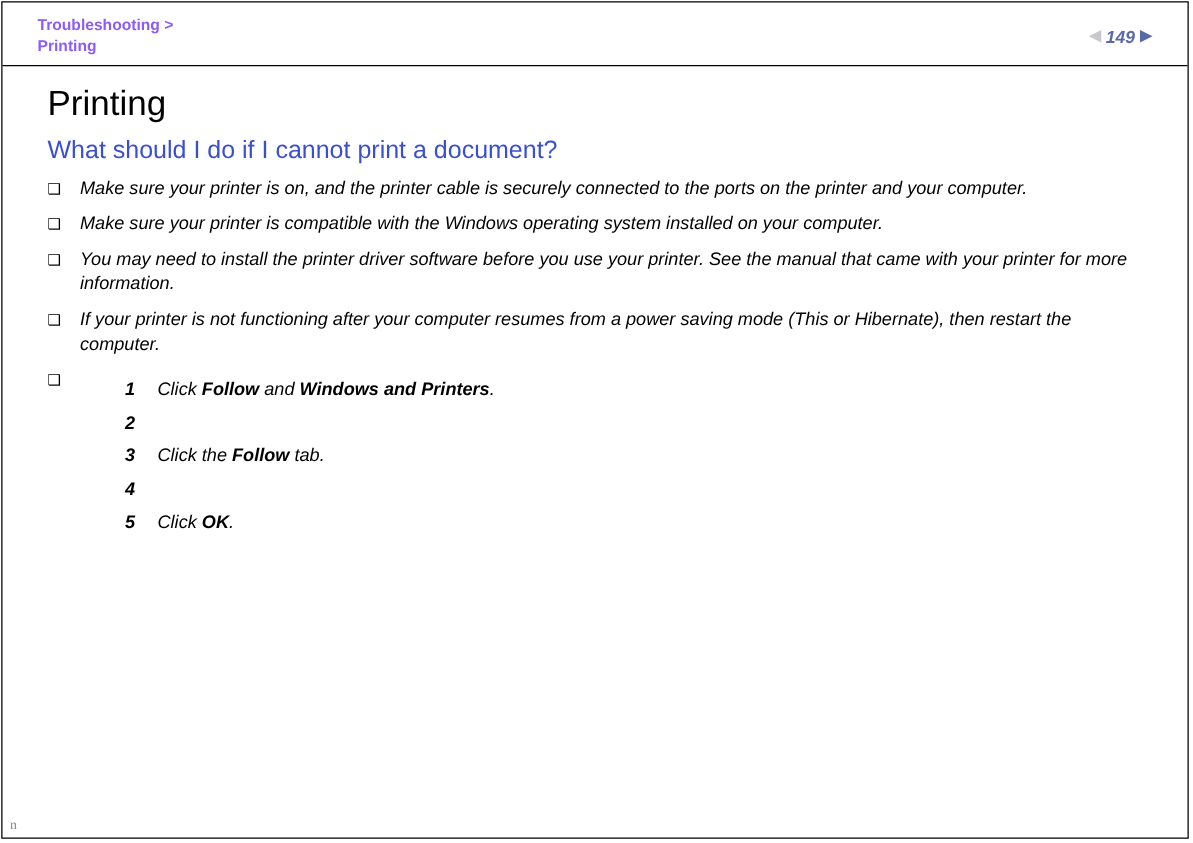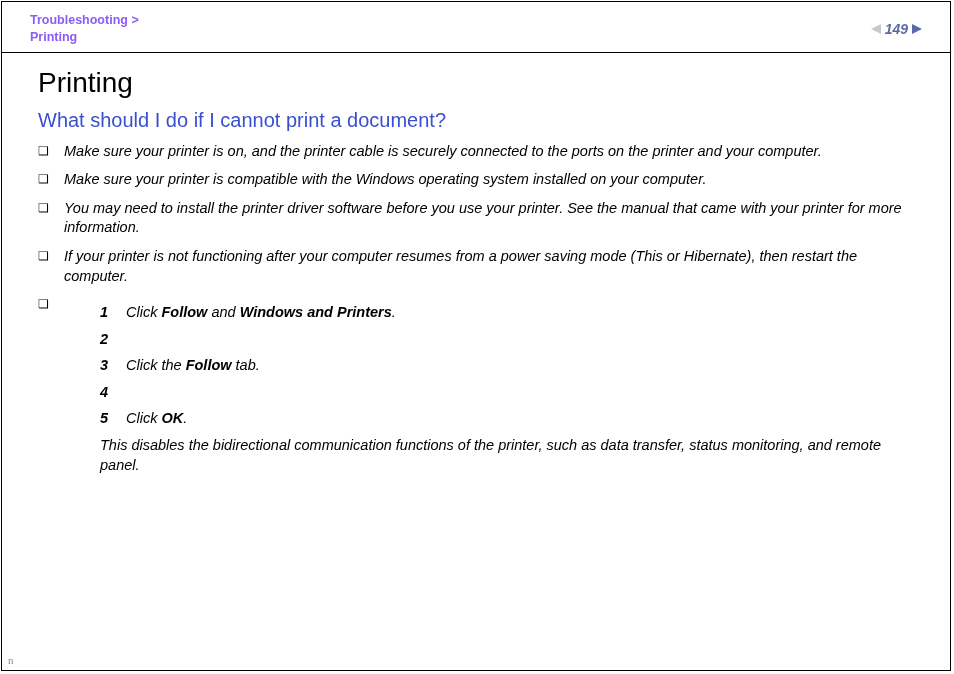--- a/index.html
+++ b/index.html
@@ -179,20 +179,19 @@
                 <span>Click the <b>Follow</b> tab.</span>
               </li>
             <li>
                 <span class="num">4</span>
               </li>
             <li>
                 <span class="num">5</span>
                 <span>Click <b>OK</b>.</span>
               </li>
           </ol>
-          <div class="afternote">This disables the bidirectional communication functions of the printer, such as data transfer, status monitoring, and remote panel.</div>
         </div>
       </li>
     </ul>
   </div>
 
   <div class="n-tag">n</div>
 </div>
 
 </body></html>

